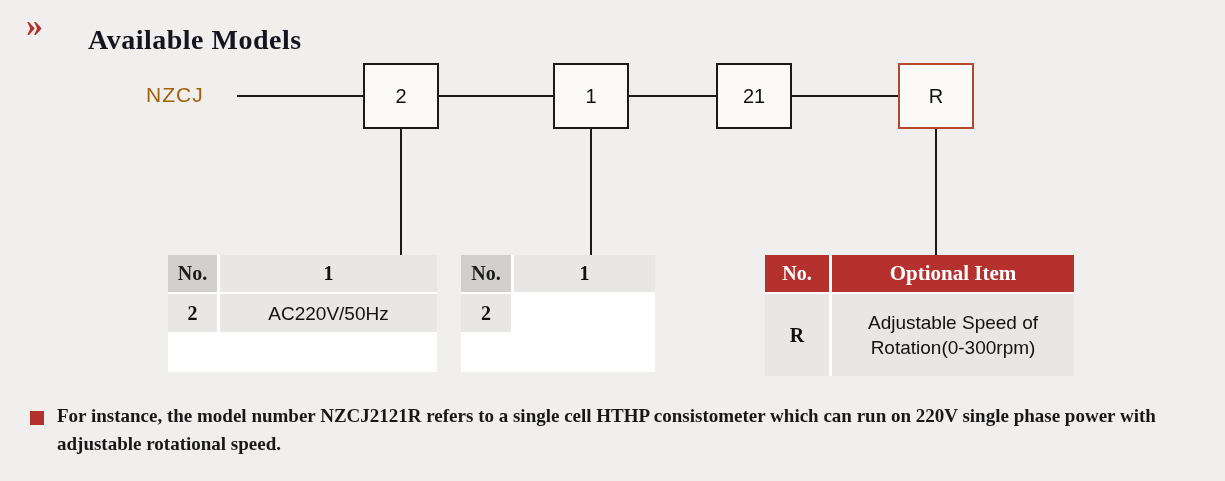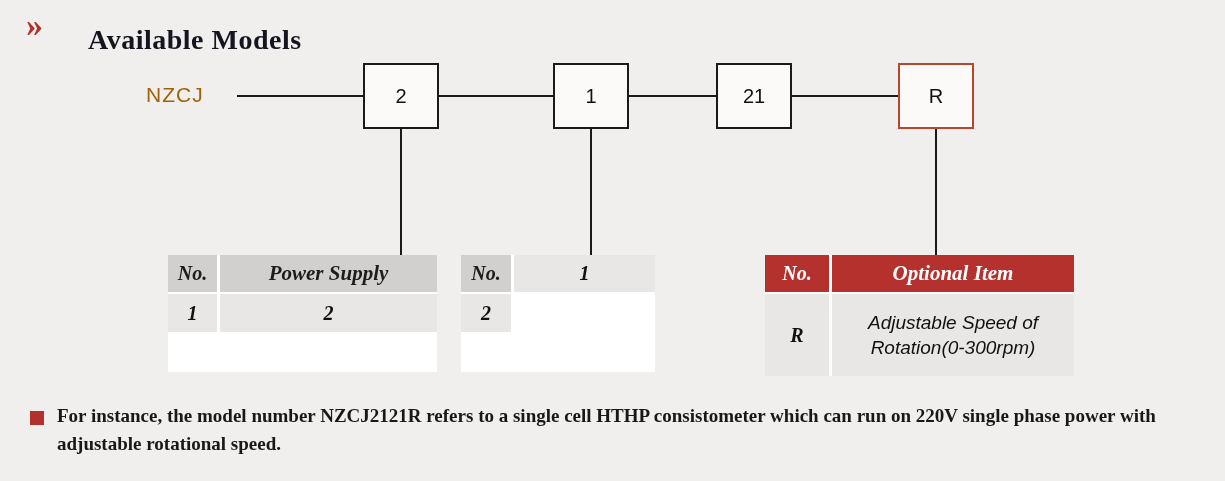--- a/index.html
+++ b/index.html
@@ -50,21 +50,21 @@
     top:255px;
   }
   .t1{left:168px;grid-template-columns:49px 217px;grid-template-rows:37px 38px 38px;}
   .t2{left:461px;grid-template-columns:50px 141px;grid-template-rows:37px 38px 38px;}
   .t3{left:765px;grid-template-columns:64px 242px;grid-template-rows:37px 82px;}
   .cell{
     display:flex;align-items:center;justify-content:center;
     background:#e9e7e6;
     color:#111;font-size:19px;
     text-align:center;line-height:25px;
-    padding:10px 4px;box-sizing:border-box;font-style:italic;
+    padding:10px 4px;box-sizing:border-box;
   }
   .cell.head{
     background:#d2d0cf;
     font-family:"Liberation Serif",serif;
     font-weight:bold;font-size:21px;color:#1c1c1c;
   }
   .cell.no{
     font-family:"Liberation Serif",serif;
     font-weight:bold;font-size:20px;
   }
@@ -111,23 +111,23 @@
 <div class="abs model-box highlight" style="left:898px;">
   <span>R</span>
 </div>
 
 <div class="abs vline" style="left:400px;"></div>
 <div class="abs vline" style="left:590px;"></div>
 <div class="abs vline" style="left:935px;"></div>
 
 <div class="abs spec-table t1">
   <div class="cell head no">No.</div>
-  <div class="cell head">Power Supply</div>
   <div class="cell no">1</div>
   <div class="cell no">2</div>
+  <div class="cell">AC220V/50Hz</div>
 </div>
 
 <div class="abs spec-table t2">
   <div class="cell head no">No.</div>
   <div class="cell no">1</div>
   <div class="cell no">2</div>
 </div>
 
 <div class="abs spec-table t3">
   <div class="cell head no">No.</div>

